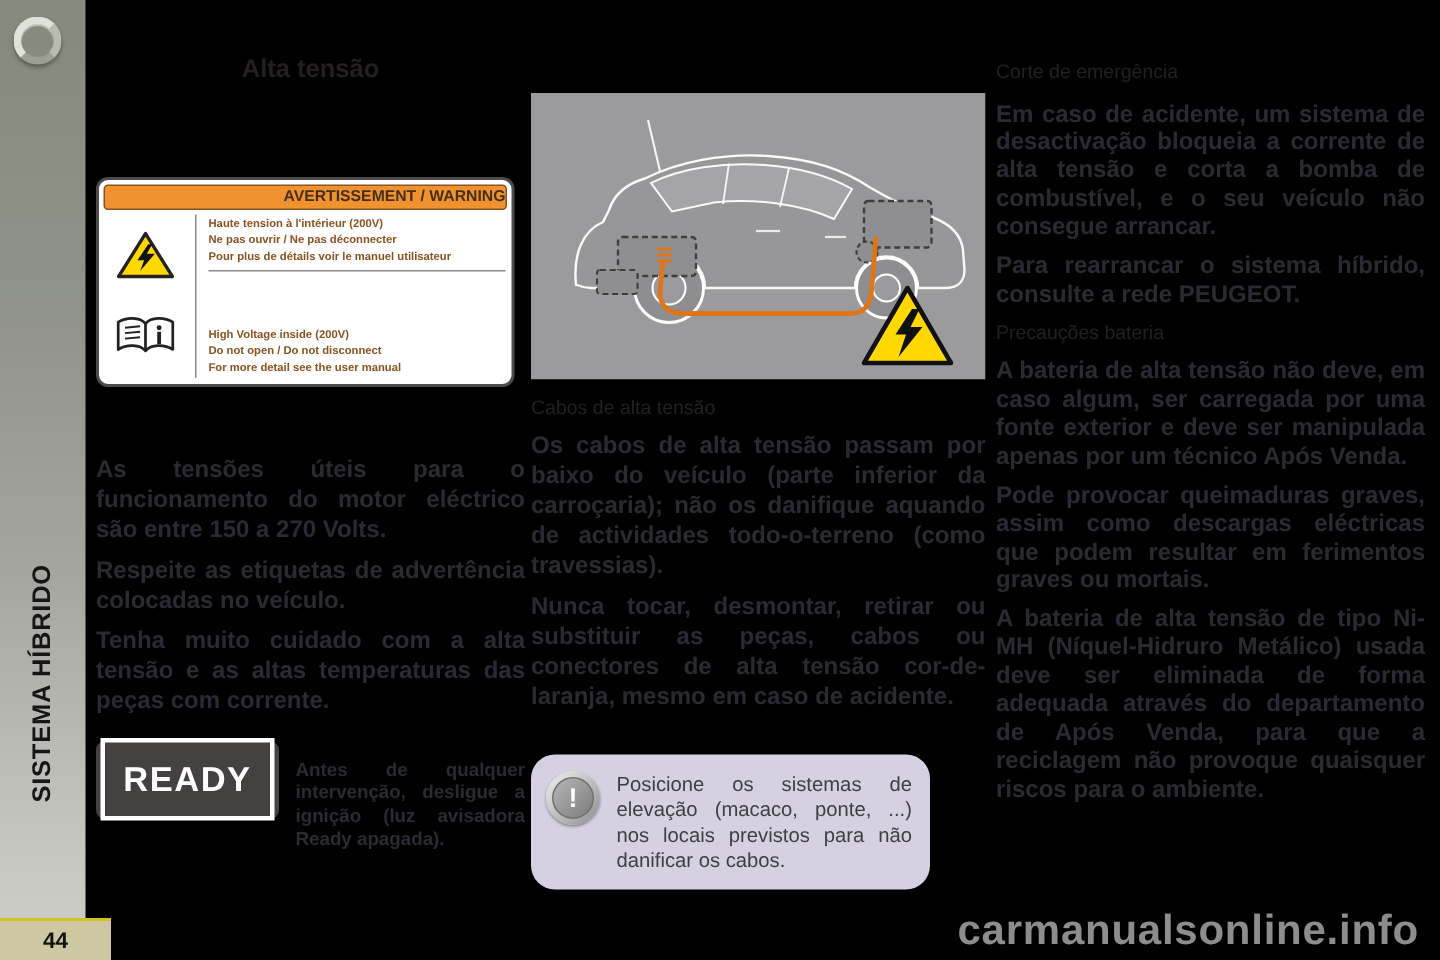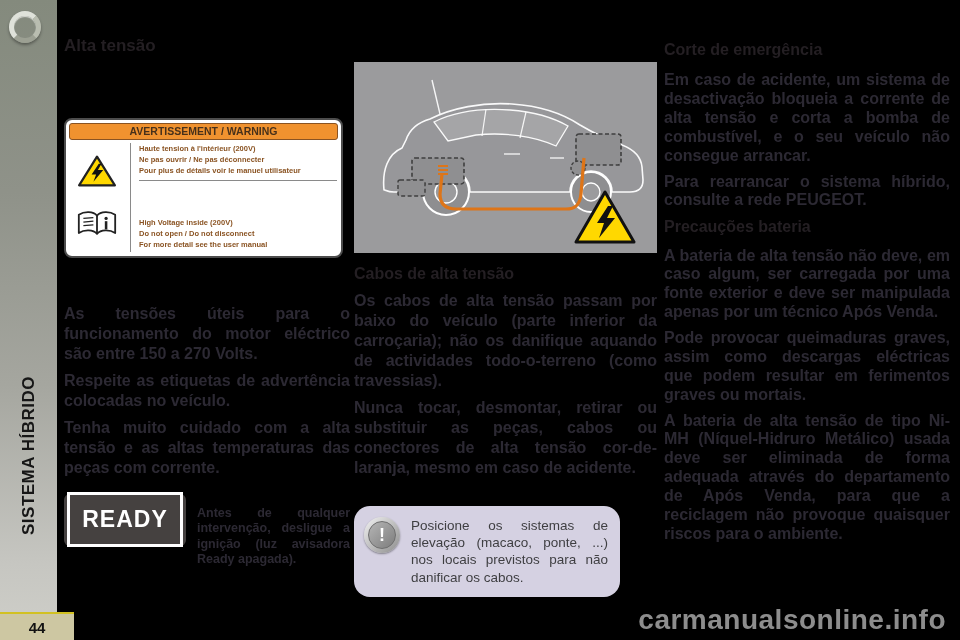--- a/index.html
+++ b/index.html
@@ -19,31 +19,31 @@
   .pagebox{position:absolute;left:0;bottom:0;width:74px;height:26px;background:#cdc7a2;
            border-top:2px solid #d2c122;display:flex;align-items:center;justify-content:center;
            font-size:15px;font-weight:bold;color:#121212;}
 
   
   .col{position:absolute;}
   .col1{left:64px;top:36px;width:286px;}
   .col2{left:354px;top:62px;width:303px;}
   .col3{left:664px;top:40px;width:286px;}
 
-  h1.sec{margin:0;font-size:17px;font-weight:bold;color:#241f23;line-height:1.2;}
-  h2.sec{margin:0;font-size:16px;font-weight:bold;color:#241f23;line-height:1.2;}
+  h1.sec{margin:0;font-size:17px;font-weight:bold;color:#241f23;line-height:1.2;text-align:center;}
+  h2.sec{margin:0;font-size:13px;font-weight:normal;color:#241f23;line-height:1.2;}
   p.body{margin:0 0 7px;font-size:16px;font-weight:bold;line-height:1.25;
          text-align:justify;color:#2c2933;}
   .col3 p.body{line-height:1.18;}
 
   
   .wlabel{margin-top:62px;width:275px;background:#fff;border:2px solid #4c4c4c;border-radius:8px;
           overflow:hidden;}
   .wlabel-header{margin:3px 3px 0;background:#f0922f;border:1px solid #8a5322;border-radius:3px;
-                 text-align:center;font-size:10.5px;font-weight:bold;color:#47301a;
+                 text-align:right;font-size:10.5px;font-weight:bold;color:#47301a;
                  line-height:15px;height:15px;}
   .wlabel-body{display:flex;align-items:stretch;padding:3px 4px 4px 2px;}
   .wlabel-icons{width:58px;display:flex;flex-direction:column;align-items:center;
                 justify-content:space-around;border-right:1px solid #8a8a8a;padding:2px 4px 2px 0;}
   .wlabel-texts{flex:1;padding-left:8px;display:flex;flex-direction:column;justify-content:space-between;gap:36px;}
   .wblock{padding:1px 0;}
   .wblock.fr{border-bottom:1px solid #8a8a8a;padding-bottom:3px;}
   .wline{font-size:7.5px;font-weight:bold;color:#8a5322;line-height:1.45;white-space:nowrap;}
 
   

